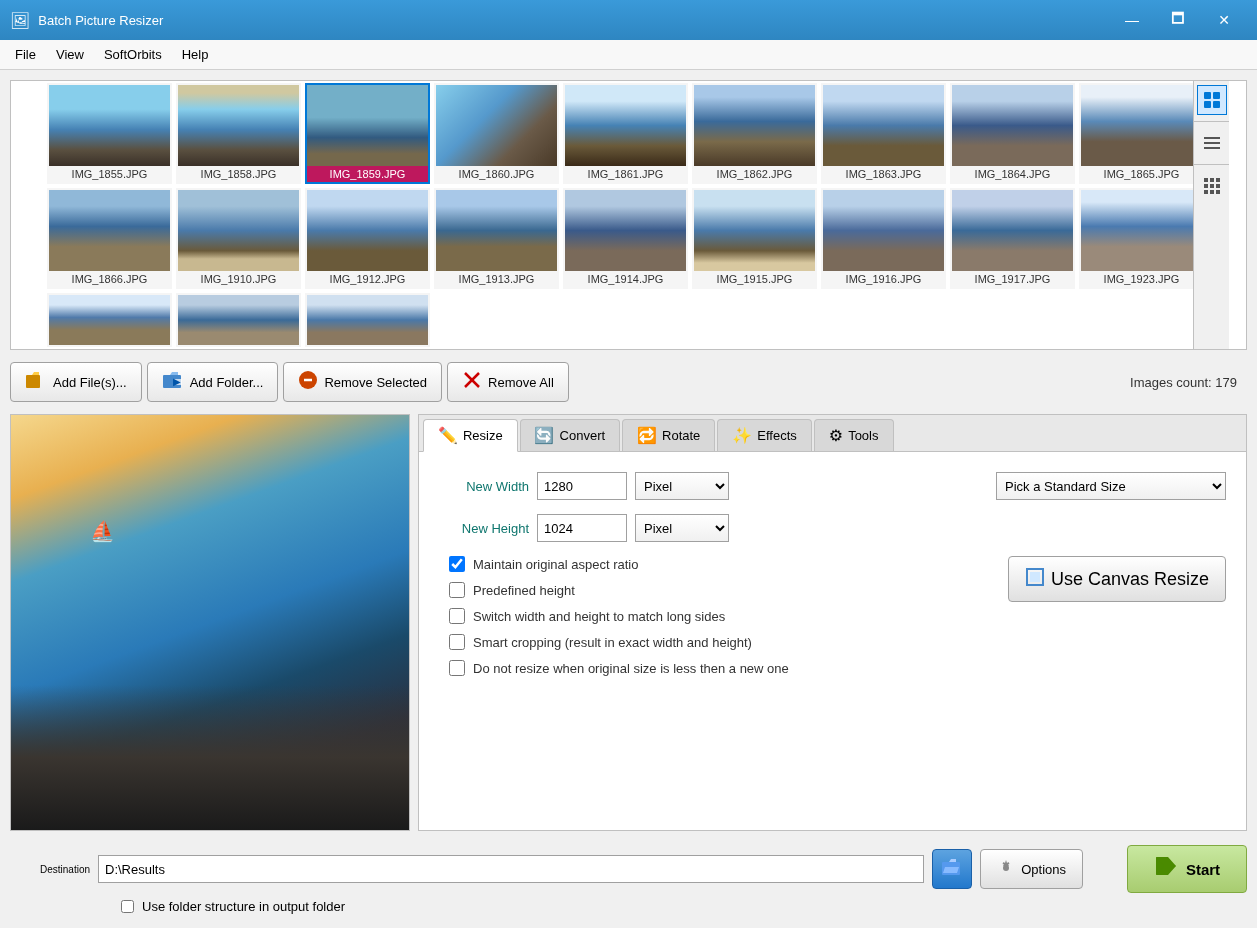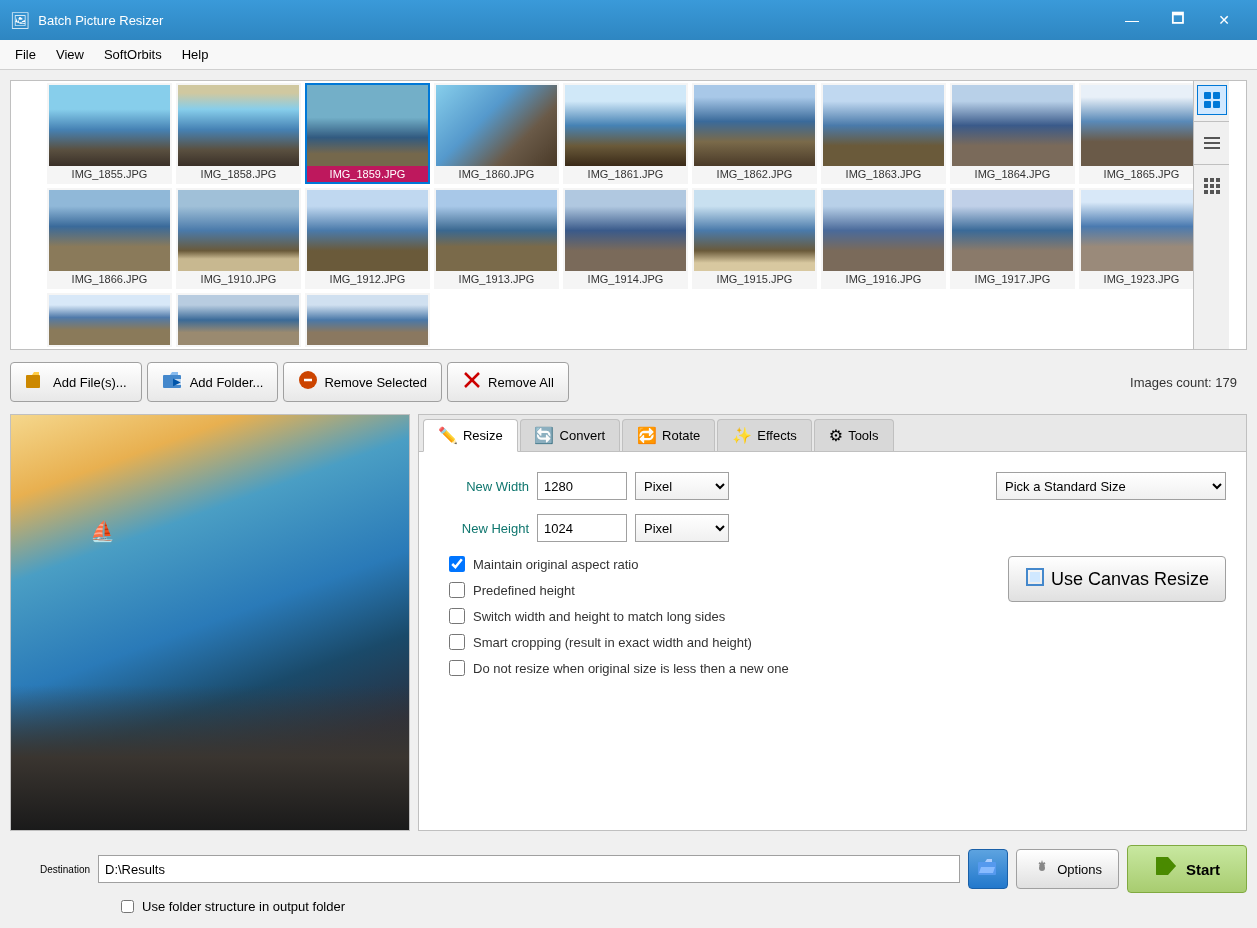--- a/index.html
+++ b/index.html
@@ -393,20 +393,21 @@
       padding: 8px 24px;
       background: linear-gradient(to bottom, #c8e8a0, #a8cc70);
       border: 1px solid #80aa40;
       border-radius: 4px;
       cursor: pointer;
       font-size: 15px;
       font-weight: bold;
       height: 48px;
       min-width: 120px;
       justify-content: center;
+      margin-left: 36px;
     }
     .start-icon { color: #4a8a00; font-size: 22px; }
 
     .folder-check-row {
       display: flex;
       align-items: center;
       gap: 8px;
       font-size: 13px;
       margin-left: 111px;
     }

